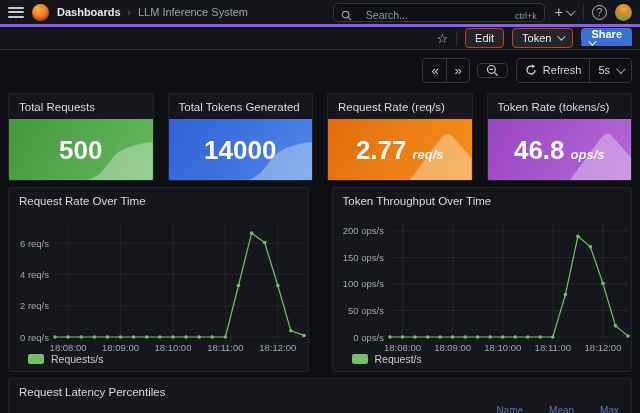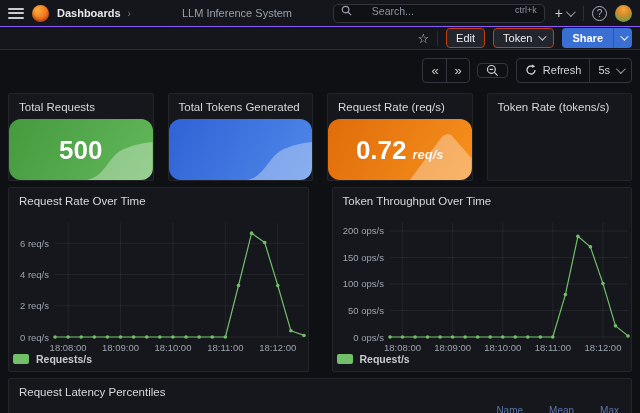--- a/index.html
+++ b/index.html
@@ -2,53 +2,53 @@
 <html><head>
 <meta charset="utf-8">
 <style>
   * { margin:0; padding:0; box-sizing:border-box; }
   html,body { width:640px; height:413px; overflow:hidden; background:#0e1013;
     font-family:"Liberation Sans", sans-serif; color:#d8d9da; }
   .app { width:640px; height:413px; display:flex; flex-direction:column; }
 
   
   .topnav { height:27px; background:#14161b; display:flex; align-items:center;
-    padding:0 8px; gap:8px; flex:0 0 auto; border-bottom:1px solid #8b5cf6; }
+    padding:0 8px; gap:8px; flex:0 0 auto; border-bottom:3px solid #8b5cf6; }
   .burger { width:16px; height:11px; display:flex; flex-direction:column; justify-content:space-between; cursor:pointer; }
   .burger span { height:2px; background:#c9ccd1; border-radius:1px; }
   .glogo { width:17px; height:17px; border-radius:50%;
     background:radial-gradient(circle at 32% 30%, #f9b13d 0%, #f48023 45%, #e8522b 100%);
     box-shadow:inset 0 -2px 3px rgba(120,30,0,.55); }
   .crumbs { display:flex; align-items:center; gap:7px; font-size:11px; }
   .crumb-root { color:#e6e8ec; font-weight:700; cursor:pointer; }
   .crumb-sep { color:#6c7280; font-size:10px; }
-  .crumb-cur { color:#9aa0ab;margin-left:44px; }
+  .crumb-cur { color:#9aa0ab; }
   .topnav .spacer { flex:1; }
   .searchbox { width:212px; height:19px; background:#0f1115; border:1px solid #33363e;
-    border-radius:5px; display:flex; align-items:flex-start; padding:0 7px; gap:20px; cursor:text; }
+    border-radius:5px; display:flex; align-items:flex-end; padding:0 7px; gap:14px; cursor:text; }
   .searchbox .ph { font-size:10.5px; color:#8e95a0; flex:1; }
   .searchbox .kbd { font-size:9px; color:#8e95a0; }
   .icon-sm { width:11px; height:11px; flex:0 0 auto; }
   .plusbtn { display:flex; align-items:center; gap:3px; color:#c9ccd1; font-size:14px; cursor:pointer; padding:0 2px; }
   .chev { width:7px; height:7px; border-right:1.4px solid #9aa0ab; border-bottom:1.4px solid #9aa0ab;
     transform:rotate(45deg) translateY(-2px); display:inline-block; }
   .vdiv { width:1px; height:15px; background:#2b2e35; }
   .helpbtn { width:15px; height:15px; border:1.3px solid #aeb2bb; border-radius:50%;
     color:#aeb2bb; font-size:10px; line-height:13px; text-align:center; cursor:pointer; }
   .avatar { width:17px; height:17px; border-radius:50%; cursor:pointer;
     background:radial-gradient(circle at 50% 28%, #f2a93b 0%, #d98a2c 38%, #7e9c43 72%, #5d7a35 100%); }
 
   
   .subnav { height:23px; background:#14161b; display:flex; align-items:center; justify-content:flex-end;
     gap:8px; padding:0 8px; border-bottom:1px solid #2c2f37; flex:0 0 auto; }
   .starbtn { color:#c9ccd1; font-size:13px; cursor:pointer; line-height:1; }
   .btn { height:20px; padding:0 9px; border-radius:4px; background:#22252b; color:#eceef1;
     font-size:11px; display:flex; align-items:center; gap:6px; cursor:pointer; border:1px solid #c2410c; }
   .btn .chev { border-color:#c9ccd1; width:6px; height:6px; }
-  .share-group { display:flex; height:20px; border-radius:4px; overflow:hidden; cursor:pointer; }
+  .share-group { display:flex; height:20px; border-radius:4px; overflow:hidden; cursor:pointer;flex-direction:column; }
   .share-main { background:#3a70d4; color:#fff; font-size:11px; font-weight:600;
     display:flex; align-items:center; padding:0 10px; }
   .share-caret { background:#3a70d4; border-left:1px solid #2c59ad; display:flex; align-items:center; padding:0 6px; }
   .share-caret .chev { border-color:#fff; width:6px; height:6px; }
 
   
   .timebar { height:26px; margin:7px 8px 0; display:flex; align-items:center; justify-content:flex-end; gap:8px; flex:0 0 auto; }
   .tgroup { display:flex; height:25px; }
   .tbtn { background:transparent; border:1px solid #33363e; color:#d0d3d8; font-size:11px;
     display:flex; align-items:center; gap:6px; padding:0 8px; cursor:pointer; margin-left:-1px; }
@@ -58,29 +58,29 @@
   .arrowtxt { font-size:13px; color:#c9ccd1; letter-spacing:-1px; }
   svg.ic { display:block; }
 
   
   .dash { flex:1; padding:10px 8px 0; display:flex; flex-direction:column; gap:6px; background:#0e1013; }
   .panel { background:#15171c; border:1px solid #23252b; border-radius:2px; position:relative; overflow:hidden; }
   .panel-title { font-size:11.5px; font-weight:500; color:#d8d9da; padding:7px 10px 5px; cursor:pointer; white-space:nowrap; }
 
   .stats-row { display:grid; grid-template-columns:repeat(4,1fr); gap:14px; height:88px; flex:0 0 auto; }
   .stat-body { position:absolute; left:0; right:0; top:25px; bottom:0; display:flex;
-    align-items:center; justify-content:center; overflow:hidden;border-radius:12px; }
+    align-items:center; justify-content:center; overflow:hidden; }
   .stat-spark { position:absolute; inset:0; width:100%; height:100%; }
   .stat-value { position:relative; color:#fff; font-size:26px; font-weight:600; line-height:1;
     display:flex; align-items:baseline; gap:6px; text-shadow:0 0 1px rgba(0,0,0,.15); }
   .stat-unit { font-size:13px; font-weight:600; color:rgba(255,255,255,.93);font-style:italic; }
 
   .charts-row { display:grid; grid-template-columns:1fr 1fr; gap:23px; height:185px; flex:0 0 auto; }
   .chart-body { position:absolute; left:0; right:0; top:25px; bottom:0; cursor:crosshair; }
-  .legend { position:absolute; left:4px; bottom:6px; display:flex; align-items:center; gap:7px; cursor:pointer;font-weight:bold; }
+  .legend { position:absolute; left:19px; bottom:6px; display:flex; align-items:center; gap:7px; cursor:pointer; }
   .legend .dash { width:14px; height:3px; border-radius:2px; background:#73bf69; }
   .legend .lbl { font-size:10.5px; color:#c8cad0; }
 
   .latency { flex:1; min-height:40px; }
   .lat-headers { position:absolute; top:26px; right:12px; display:flex; gap:26px; }
   .lat-headers span { font-size:10px; color:#5e74a8; cursor:pointer; }
 
   svg text { font-family:"Liberation Sans", sans-serif; font-size:9.5px; fill:#9da5ad; }
 </style>
 </head>
@@ -182,36 +182,48 @@
             <span>500</span>
           </div>
         </div>
       </div>
       <div class="panel">
         <div class="panel-title">Total Tokens Generated</div>
         <div class="stat-body" style="background: linear-gradient(120deg, rgb(47, 98, 214) 0%, rgb(79, 136, 232) 100%);">
           <svg class="stat-spark" viewBox="0 0 100 56" preserveAspectRatio="none">
               <path d="M54,56 C66,54 69,36 78,29 C85,24 93,22 100,21 L100,56 Z" fill="rgba(255,255,255,0.33)"></path>
             </svg>
+          <div class="stat-value">
+            <span>14000</span>
+          </div>
         </div>
       </div>
       <div class="panel">
         <div class="panel-title">Request Rate (req/s)</div>
         <div class="stat-body" style="background: linear-gradient(120deg, rgb(224, 108, 10) 0%, rgb(246, 145, 29) 100%);">
           <svg class="stat-spark" viewBox="0 0 100 56" preserveAspectRatio="none">
               <path d="M57,56 L79,17 Q83,12 86,15 L100,36 L100,56 Z" fill="rgba(255,255,255,0.33)"></path>
             </svg>
           <div class="stat-value">
-            <span>0.72</span>
+            <span>2.77</span>
               <span class="stat-unit">req/s</span>
           </div>
         </div>
       </div>
       <div class="panel">
         <div class="panel-title">Token Rate (tokens/s)</div>
+        <div class="stat-body" style="background: linear-gradient(120deg, rgb(156, 70, 196) 0%, rgb(178, 105, 214) 100%);">
+          <svg class="stat-spark" viewBox="0 0 100 56" preserveAspectRatio="none">
+              <path d="M57,56 L79,17 Q83,12 86,15 L100,36 L100,56 Z" fill="rgba(255,255,255,0.33)"></path>
+            </svg>
+          <div class="stat-value">
+            <span>46.8</span>
+              <span class="stat-unit">ops/s</span>
+          </div>
+        </div>
       </div>
     </section>
 
     <section class="charts-row">
       <div class="panel">
         <div class="panel-title">Request Rate Over Time</div>
         <div class="chart-body"><svg width="307" height="158">
               <line x1="46" y1="124" x2="295" y2="124" stroke="rgba(204,204,220,0.08)" stroke-width="1"></line>
               <text x="40" y="127.5" text-anchor="end">0 req/s</text>
               <line x1="46" y1="92.76712328767124" x2="295" y2="92.76712328767124" stroke="rgba(204,204,220,0.08)" stroke-width="1"></line>

